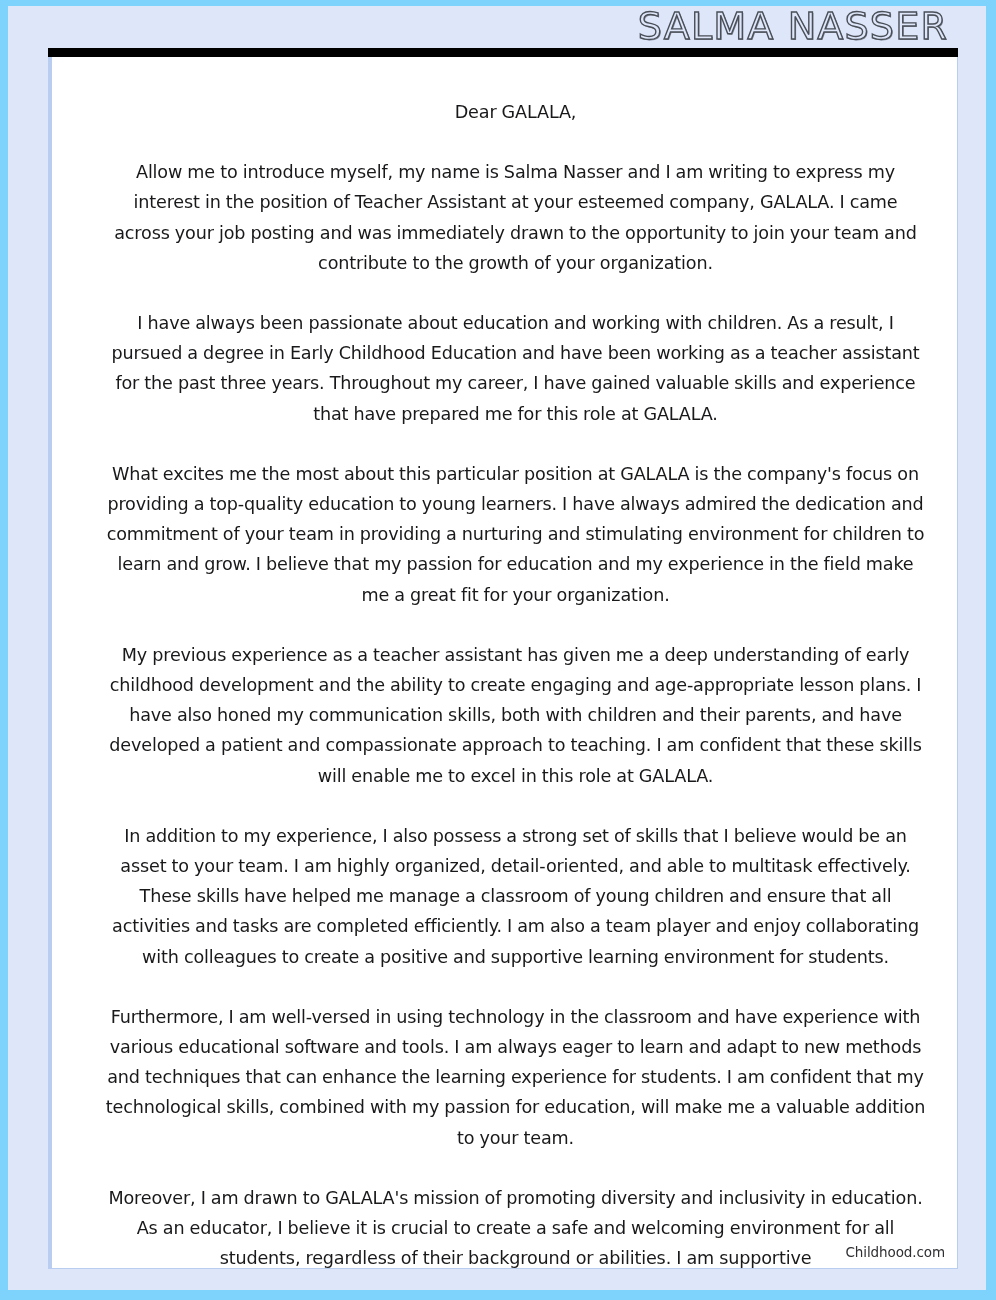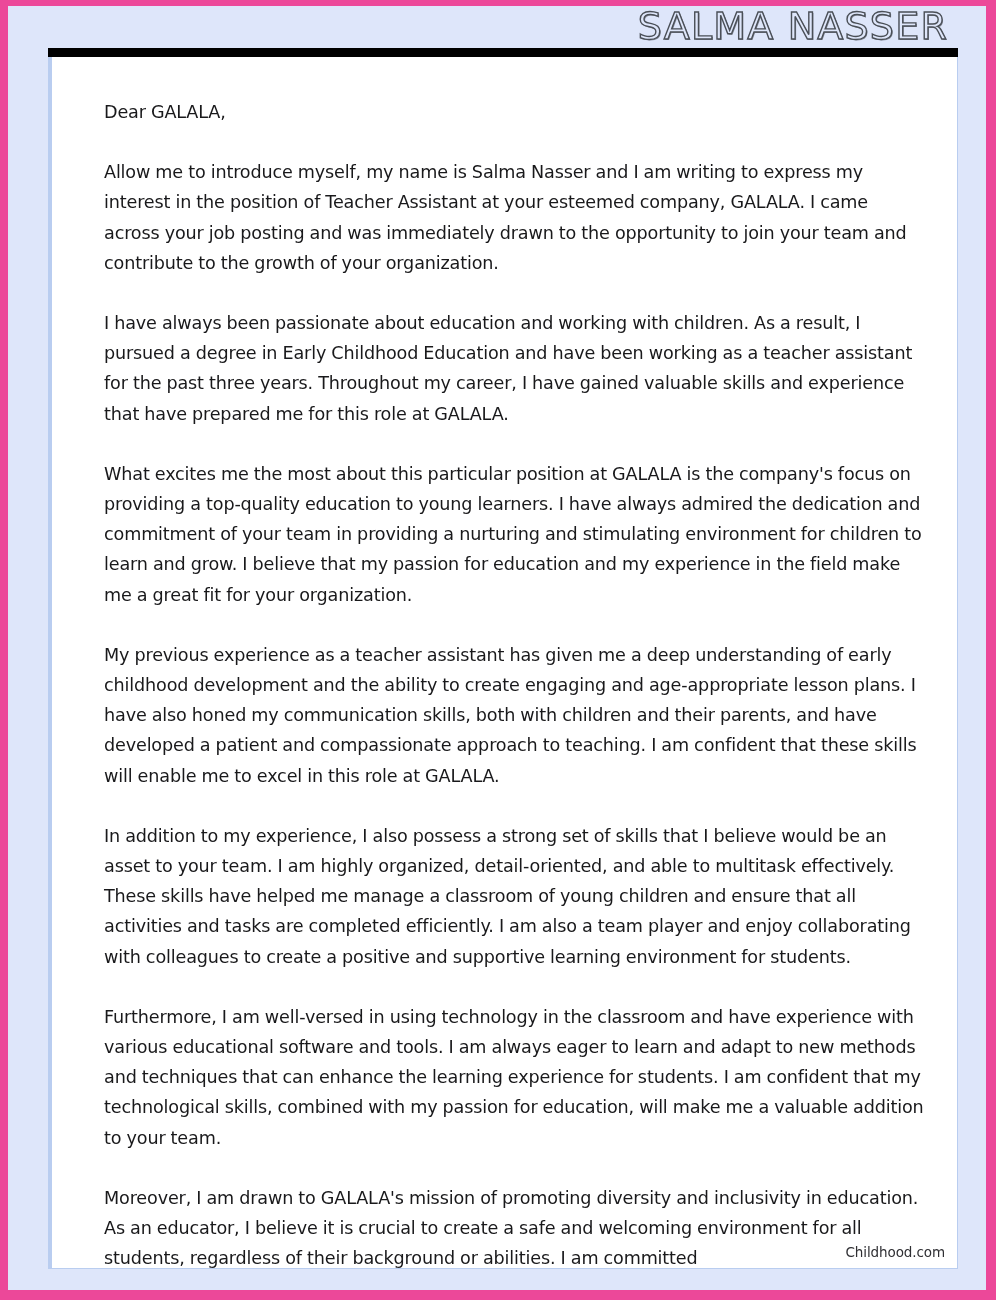--- a/index.html
+++ b/index.html
@@ -14,21 +14,21 @@
   body {
     background: #000000;
     font-family: "DejaVu Sans", sans-serif;
   }
 
   
   #page {
     position: relative;
     width: 996px;
     height: 1300px;
-    background: #ec4899;
+    background: #7dd3fc;
     overflow: hidden;
   }
 
   
   #canvas {
     position: absolute;
     left: 8px;
     top: 6px;
     width: 978px;
     height: 1284px;
@@ -92,20 +92,21 @@
     left: 40px;
     top: 51px;
     width: 910px;
     padding: 40px 31px 0 56px;
     font-family: "DejaVu Sans", sans-serif;
     font-size: 17.6px;
     line-height: 30.2px;
     color: #19191b;
     letter-spacing: -0.15px;
     word-spacing: -0.3px;
+    text-align: center;
   }
 
   #letter-body p {
     margin: 0 0 30px 0;
   }
 
   #letter-body p:last-child {
     margin-bottom: 0;
   }
 
@@ -143,17 +144,17 @@
     </div>
 
     <div id="letter-body">
       <p class="salutation">Dear GALALA,</p>
       <p>Allow me to introduce myself, my name is Salma Nasser and I am writing to express my interest in the position of Teacher Assistant at your esteemed company, GALALA. I came across your job posting and was immediately drawn to the opportunity to join your team and contribute to the growth of your organization.</p>
       <p>I have always been passionate about education and working with children. As a result, I pursued a degree in Early Childhood Education and have been working as a teacher assistant for the past three years. Throughout my career, I have gained valuable skills and experience that have prepared me for this role at GALALA.</p>
       <p>What excites me the most about this particular position at GALALA is the company's focus on providing a top-quality education to young learners. I have always admired the dedication and commitment of your team in providing a nurturing and stimulating environment for children to learn and grow. I believe that my passion for education and my experience in the field make me a great fit for your organization.</p>
       <p>My previous experience as a teacher assistant has given me a deep understanding of early childhood development and the ability to create engaging and age-appropriate lesson plans. I have also honed my communication skills, both with children and their parents, and have developed a patient and compassionate approach to teaching. I am confident that these skills will enable me to excel in this role at GALALA.</p>
       <p>In addition to my experience, I also possess a strong set of skills that I believe would be an asset to your team. I am highly organized, detail-oriented, and able to multitask effectively. These skills have helped me manage a classroom of young children and ensure that all activities and tasks are completed efficiently. I am also a team player and enjoy collaborating with colleagues to create a positive and supportive learning environment for students.</p>
       <p>Furthermore, I am well-versed in using technology in the classroom and have experience with various educational software and tools. I am always eager to learn and adapt to new methods and techniques that can enhance the learning experience for students. I am confident that my technological skills, combined with my passion for education, will make me a valuable addition to your team.</p>
-      <p>Moreover, I am drawn to GALALA's mission of promoting diversity and inclusivity in education. As an educator, I believe it is crucial to create a safe and welcoming environment for all students, regardless of their background or abilities. I am committed</p>
+      <p>Moreover, I am drawn to GALALA's mission of promoting diversity and inclusivity in education. As an educator, I believe it is crucial to create a safe and welcoming environment for all students, regardless of their background or abilities. I am supportive</p>
     </div>
 
   </div>
 </div>
 
 </body></html>

